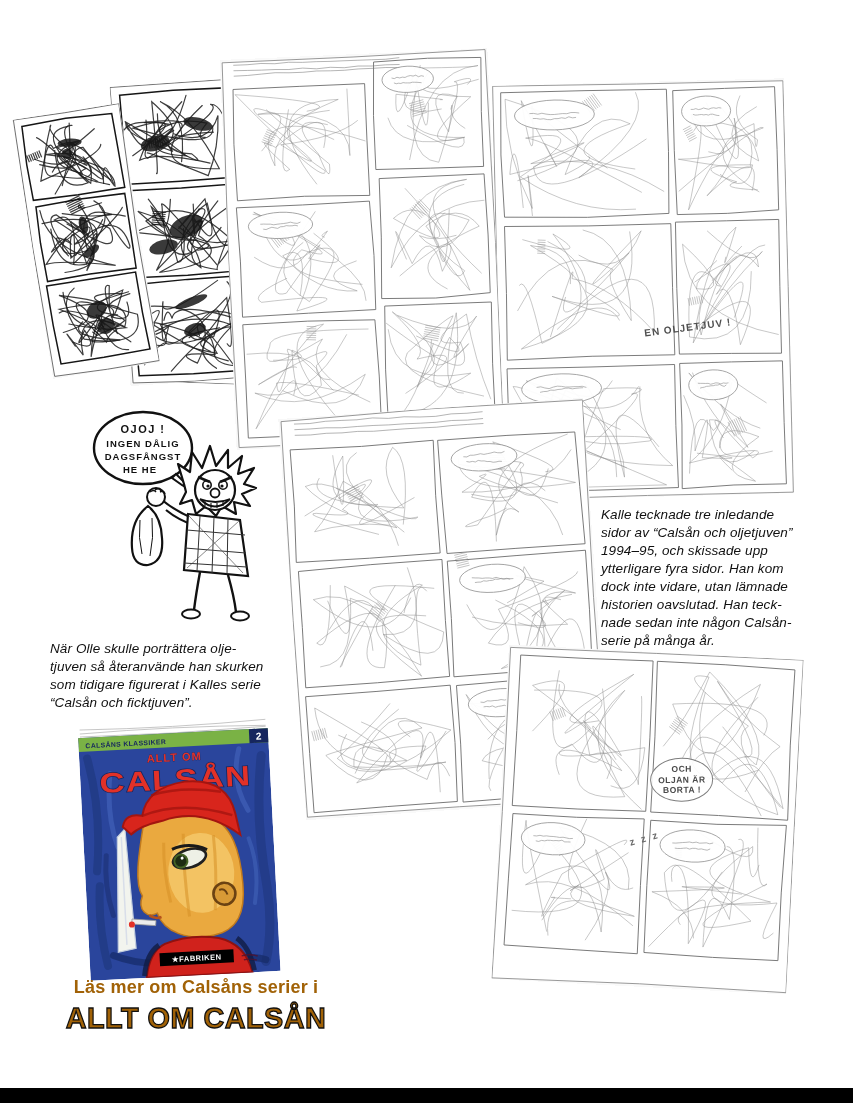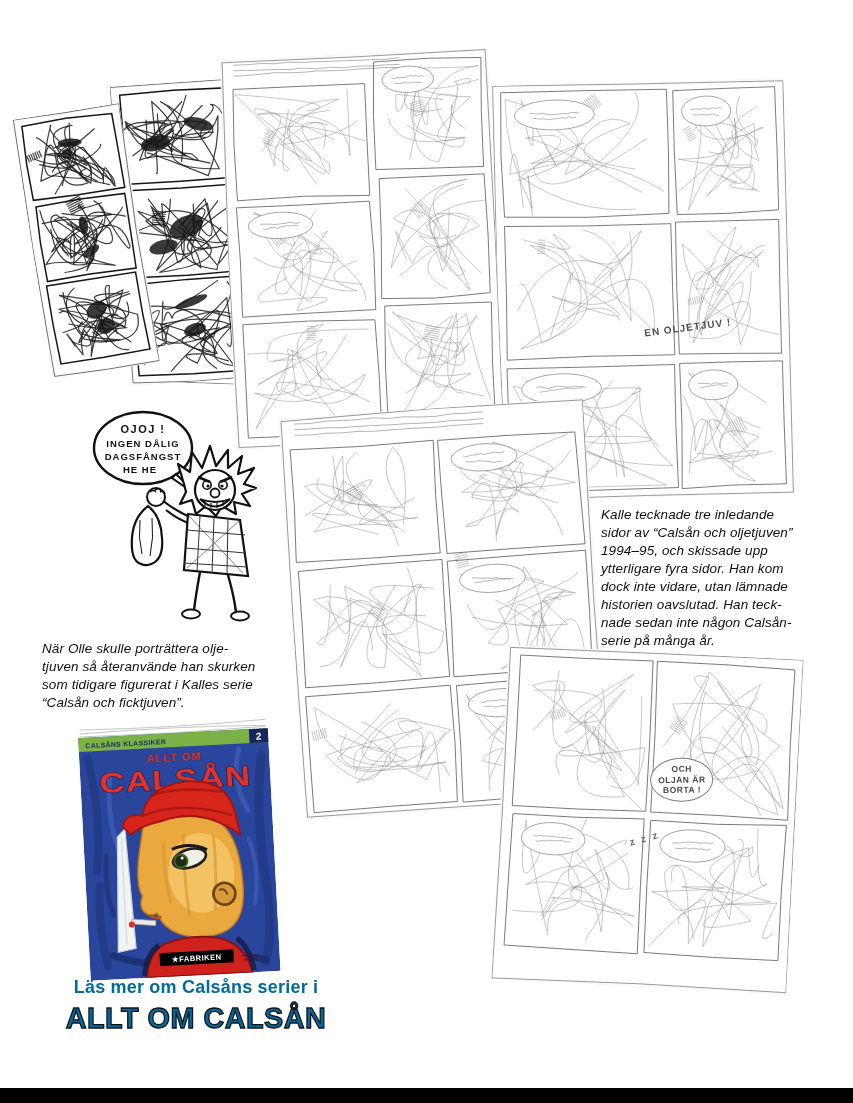--- a/index.html
+++ b/index.html
@@ -11,21 +11,21 @@
        white-space:pre-line;z-index:6;letter-spacing:.1px;}
   .balloon-note{position:absolute;color:#4f4f4f;font-weight:bold;letter-spacing:1px;
        font-size:10px;white-space:pre-line;}
   .balloon-oval{position:absolute;border:1px solid #7d7d7d;border-radius:50%;background:rgba(255,255,255,.92);
        color:#4a4a4a;font-weight:bold;font-size:8.5px;line-height:1.25;text-align:center;
        white-space:pre-line;padding:5px 7px;letter-spacing:.5px;}
   .snore{position:absolute;color:#6b6b6b;font-size:10px;font-weight:bold;letter-spacing:2px;}
   #villain{position:absolute;left:88px;top:398px;width:200px;height:237px;z-index:1;}
   #cover{position:absolute;left:84px;top:722px;width:190px;height:254px;z-index:6;
          transform:rotate(-3deg);transform-origin:50% 50%;background:#fff;}
-  #promo{position:absolute;left:40px;top:977px;width:312px;text-align:center;z-index:6;color:#0369a1;}
+  #promo{position:absolute;left:40px;top:977px;width:312px;text-align:center;z-index:6;color:#a16207;}
   #promo .l1{font-size:18px;font-weight:bold;letter-spacing:.2px;}
   #promo .l2{font-size:30px;font-weight:bold;letter-spacing:.5px;margin-top:3px;
              transform:scaleX(.96);transform-origin:center;-webkit-text-stroke:1.3px #101010;}
   #bottombar{position:absolute;left:0;bottom:0;width:853px;height:15px;background:#000;z-index:9;}
   svg text{font-family:"Liberation Sans",sans-serif;}
 </style>
 </head>
 <body>
 
 <div class="sheet" id="sheetC" style="left:170px;top:95px;width:160px;height:290px;transform:rotate(2deg);z-index:1;">
@@ -619,21 +619,21 @@
 
   <path d="M100,116 L152,122 L160,178 L96,172 Z" fill="#fff" stroke="#111" stroke-width="2.2"></path>
   <path d="M112,118 L109,173 M126,119 L124,175 M140,120 L139,176 M99,132 L157,137 M97,150 L158,155 M96,165 L159,169" stroke="#333" stroke-width="1"></path>
   <path d="M101,118 L155,175 M151,123 L99,170" stroke="#555" stroke-width=".7"></path>
 
   <path d="M112,174 Q108,196 106,212 M140,177 Q146,198 148,214" fill="none" stroke="#111" stroke-width="2.4"></path>
   <ellipse cx="103" cy="216" rx="9" ry="4.5" fill="#fff" stroke="#111" stroke-width="2"></ellipse>
   <ellipse cx="152" cy="218" rx="9" ry="4.5" fill="#fff" stroke="#111" stroke-width="2"></ellipse>
 </svg>
 
-<div class="cap" style="left:42px;top:640px;width:262px;">När Olle skulle porträttera olje-
+<div class="cap" style="left:50px;top:640px;width:262px;">När Olle skulle porträttera olje-
 tjuven så återanvände han skurken
 som tidigare figurerat i Kalles serie
 “Calsån och ficktjuven”.</div>
 <div class="cap" style="left:601px;top:506px;width:256px;">Kalle tecknade tre inledande
 sidor av “Calsån och oljetjuven”
 1994–95, och skissade upp
 ytterligare fyra sidor. Han kom
 dock inte vidare, utan lämnade
 historien oavslutad. Han teck-
 nade sedan inte någon Calsån-

